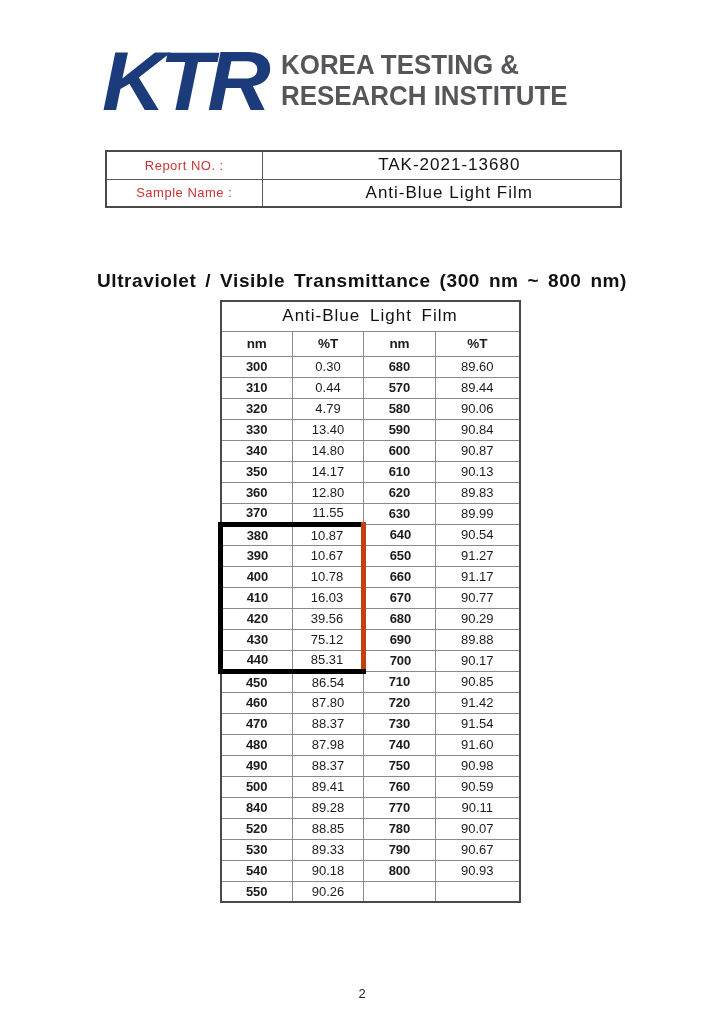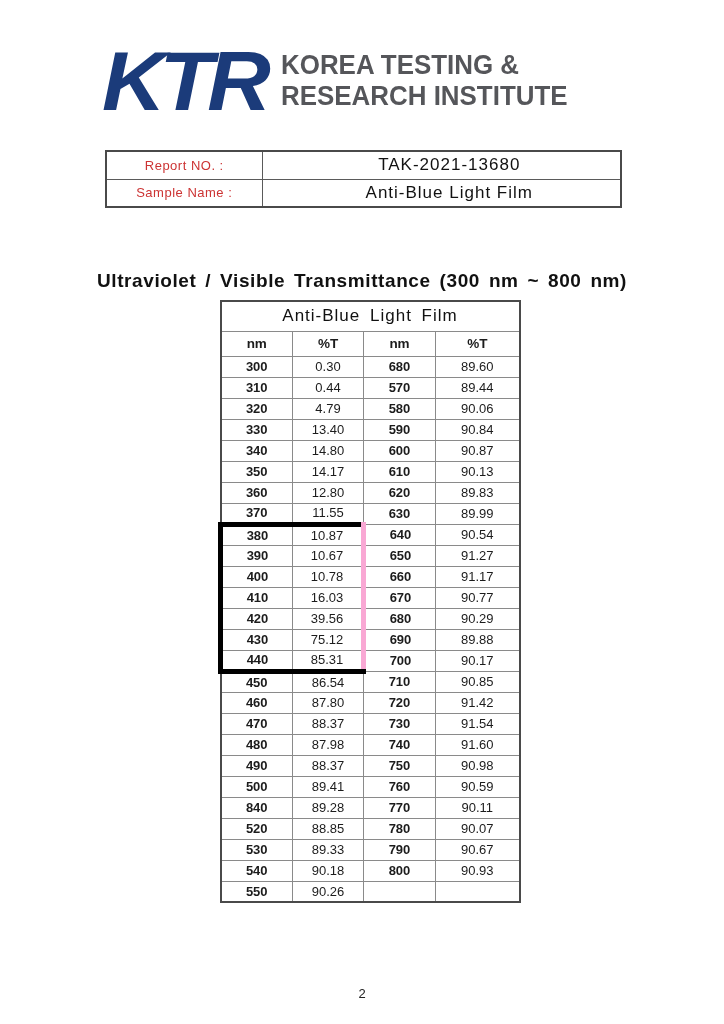--- a/index.html
+++ b/index.html
@@ -123,21 +123,21 @@
     margin-top: 32px;
   }
   .data-table col.c-nm1 { width: 72px; }
   .data-table col.c-t1  { width: 71px; }
   .data-table col.c-nm2 { width: 72px; }
   .data-table col.c-t2  { width: 84px; }
   .data-table td.nm-cell { font-weight: 700; }
 
   
   .data-table td.hl-left   { border-left: 5px solid #000; }
-  .data-table td.hl-right  { border-right: 5px solid #f9a8d4; }
+  .data-table td.hl-right  { border-right: 5px solid #c2410c; }
   .data-table td.hl-top    { border-top: 5px solid #000; }
   .data-table td.hl-bottom { border-bottom: 5px solid #000; }
 
   
   .page-number {
     position: absolute;
     top: 986px;
     left: 0;
     width: 100%;
     text-align: center;

